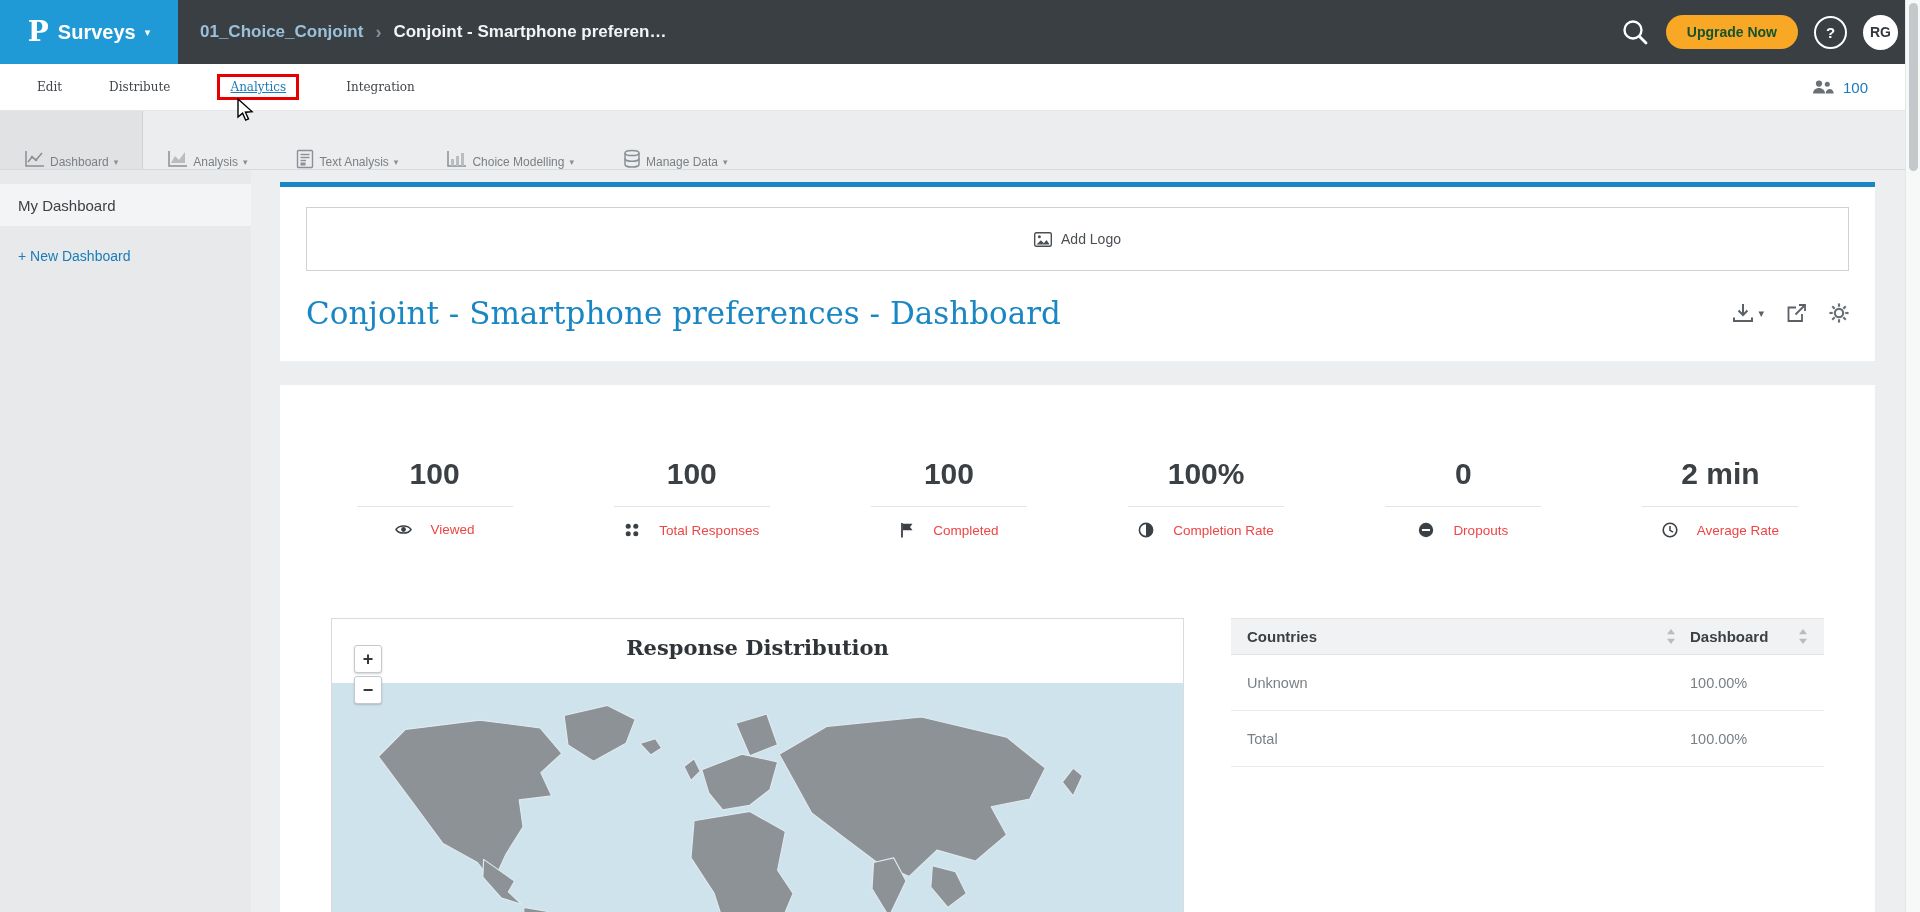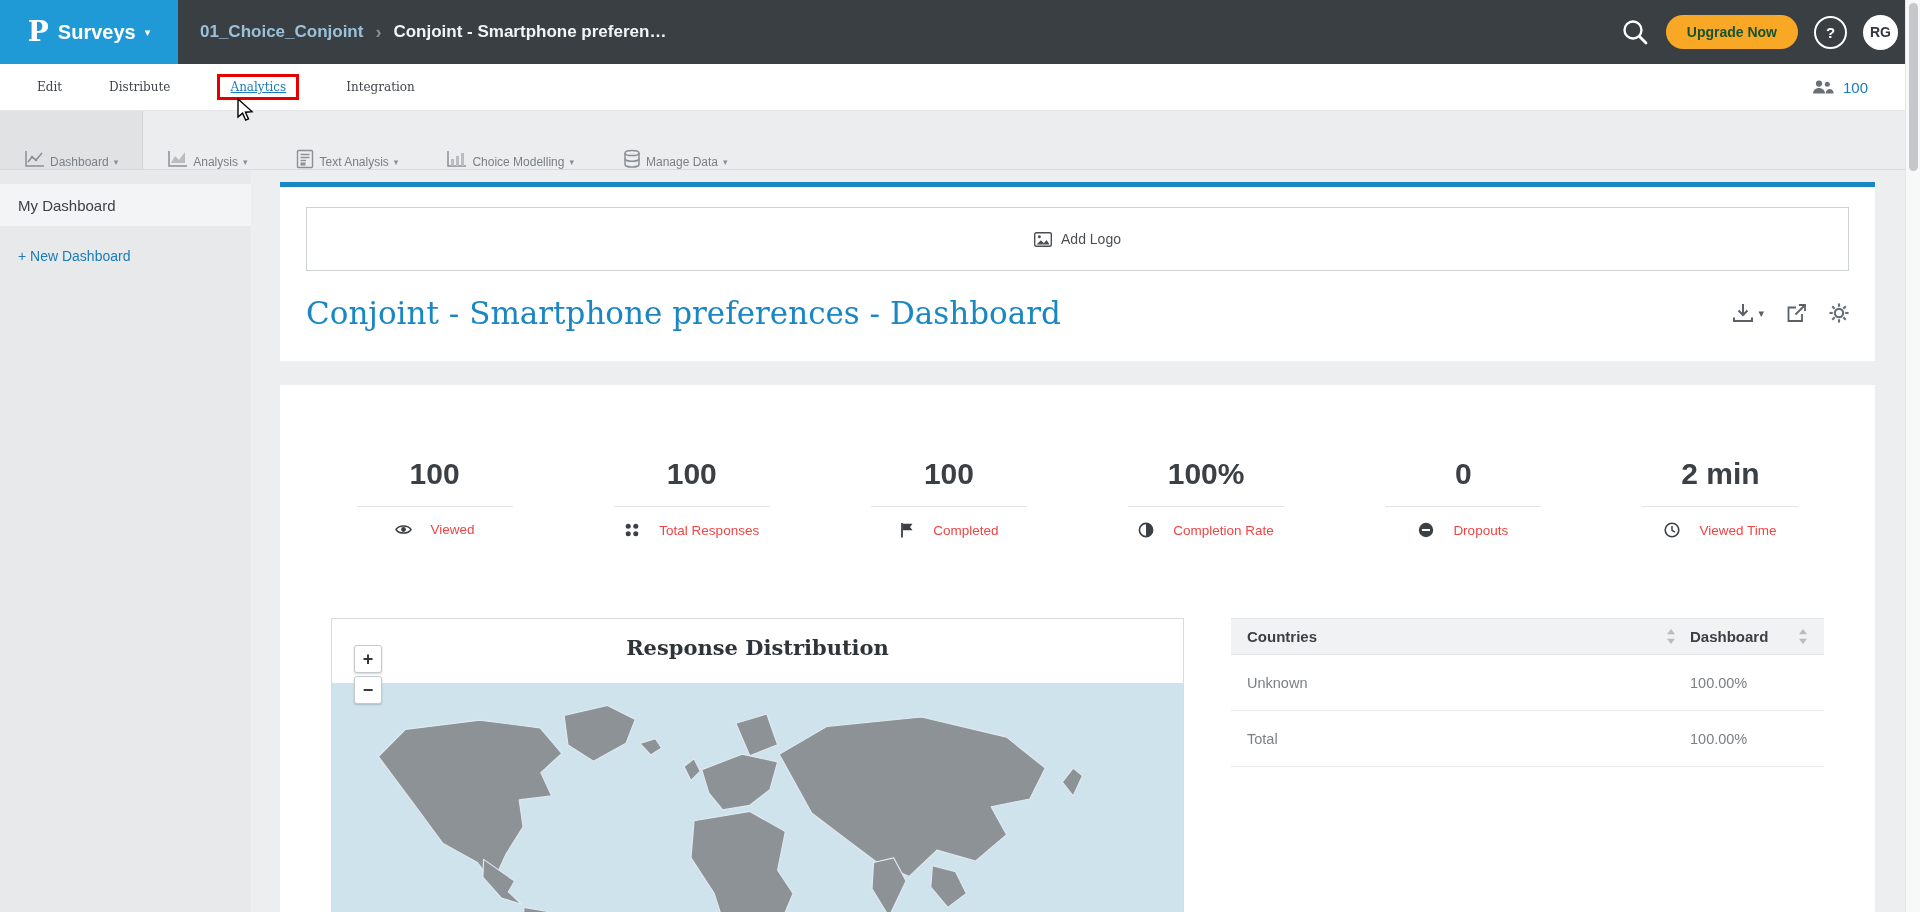--- a/index.html
+++ b/index.html
@@ -317,21 +317,21 @@
             </div>
           </div>
           <div class="stat">
             <div class="stat-value">2 min</div>
             <div class="stat-divider"></div>
             <div class="stat-label">
               <svg width="16" height="16" viewBox="0 0 16 16">
                   <circle cx="8" cy="8" r="6.8" fill="none" stroke="#3b4045" stroke-width="1.6"></circle>
                   <path d="M8 4v4.3l3 1.8" fill="none" stroke="#3b4045" stroke-width="1.5"></path>
                 </svg>
-              <span>Viewed Time</span>
+              <span>Average Rate</span>
             </div>
           </div>
         </div>
 
         <div class="summary-body">
 
           <div class="map-card">
             <div class="map-title">Response Distribution</div>
             <div class="zoom-controls">
               <button class="zoom-btn">+</button>

